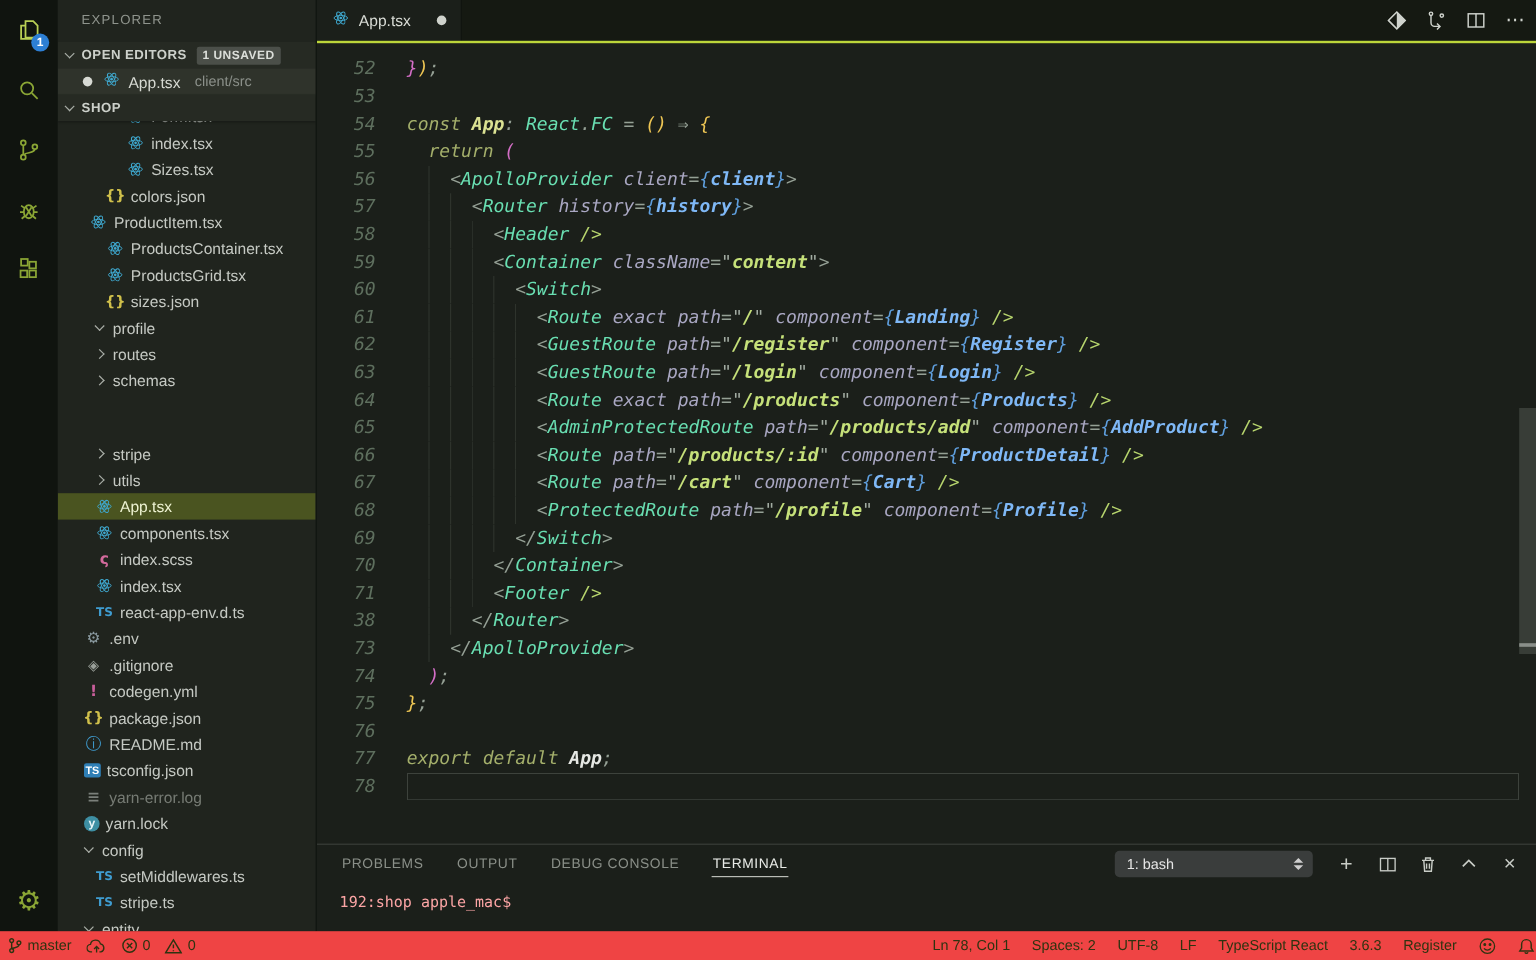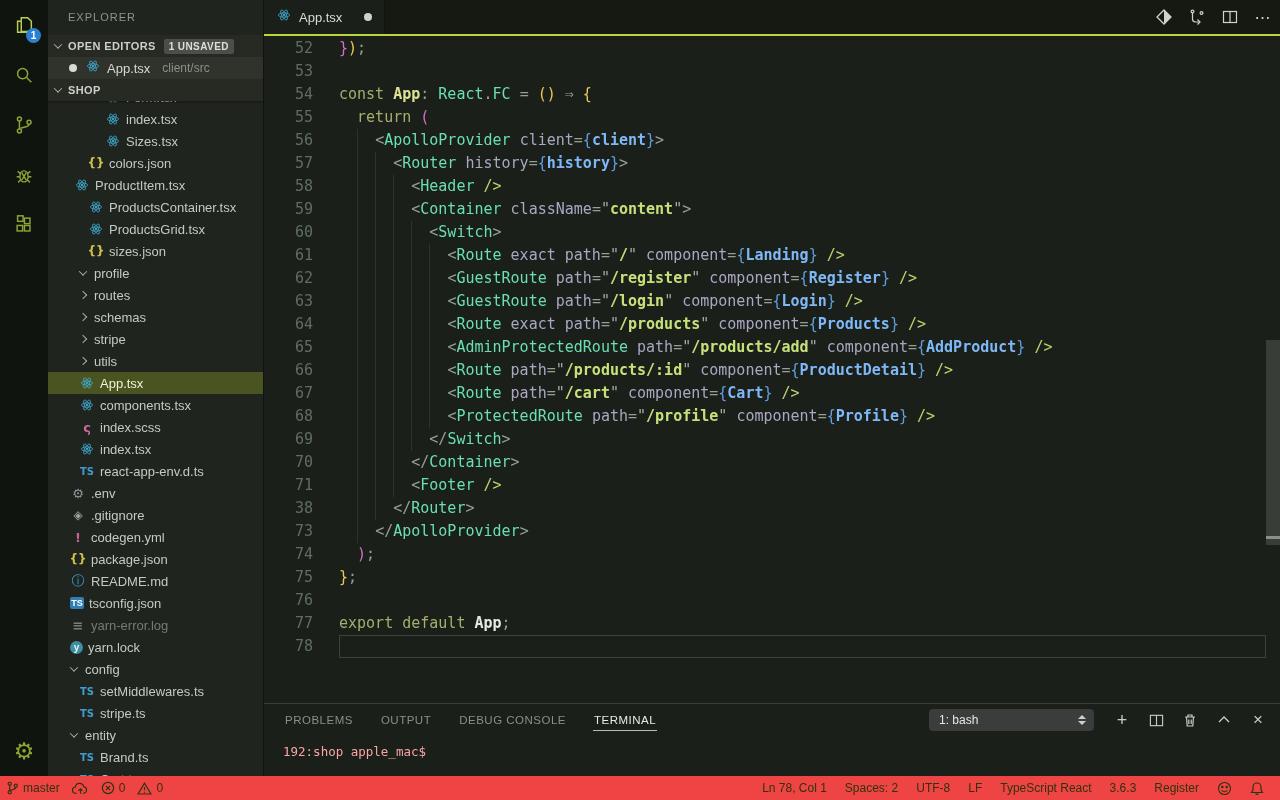--- a/index.html
+++ b/index.html
@@ -79,21 +79,21 @@
   .ts-arrows i{display:block;width:0;height:0;border-left:4px solid transparent;border-right:4px solid transparent;}
   .ts-arrows .up{border-bottom:4px solid #cfcfcf;}
   .ts-arrows .dn{border-top:4px solid #cfcfcf;}
   .pact{width:20px;height:20px;display:flex;align-items:center;justify-content:center;color:#c8ccc6;cursor:pointer;font-size:15px;}
   .terminal{position:absolute;left:19px;top:40px;font-family:"DejaVu Sans Mono",monospace;font-size:12.5px;color:#fca5a5;}
 
   
   .statusbar{position:absolute;left:0;bottom:0;width:1280px;height:24px;display:flex;align-items:center;
              font-size:12px;color:#2e3310;z-index:10;}
   .sb-left{display:flex;align-items:center;gap:0;height:24px;}
-  .sb-right{margin-left:auto;display:flex;align-items:center;gap:18px;height:20px;padding-right:16px;}
+  .sb-right{margin-left:auto;display:flex;align-items:center;gap:18px;height:20px;padding-right:1px;}
   .sb-item{display:flex;align-items:center;gap:4px;padding:0 6px;height:24px;cursor:pointer;}
   .sb-right .sb-item{padding:0;}
   svg{display:block;}
 </style>
 </head>
 <body>
 
 <div class="app">
 
   <div class="activitybar">
@@ -251,21 +251,21 @@
           <span class="tree-label" style="margin-left:1px">profile</span>
         </div>
         <div class="tree-row" style="padding-left: 25px;">
           <span class="chev right"></span>
           <span class="tree-label" style="margin-left:1px">routes</span>
         </div>
         <div class="tree-row" style="padding-left: 25px;">
           <span class="chev right"></span>
           <span class="tree-label" style="margin-left:1px">schemas</span>
         </div>
-        <div class="tree-row" style="padding-left: 25px;">
+        <div class="tree-row" style="padding-left: 25px; margin-top: 39px;">
           <span class="chev right"></span>
           <span class="tree-label" style="margin-left:1px">stripe</span>
         </div>
         <div class="tree-row" style="padding-left: 25px;">
           <span class="chev right"></span>
           <span class="tree-label" style="margin-left:1px">utils</span>
         </div>
         <div class="tree-row sel" style="padding-left: 31px;">
           <svg class="fi" viewBox="0 0 16 16" width="16" height="14">
             <g stroke="#3fa9d0" stroke-width="0.9" fill="none">
@@ -402,21 +402,21 @@
               <path d="M8 2.5v11"></path>
             </svg>
           </div>
           <div class="act">
             <span style="color:#cfd3cd;font-size:16px;letter-spacing:1px">⋯</span>
           </div>
         </div>
     </div>
     <div class="accent-line" id="accent-line" style="background: rgb(188, 213, 58);"></div>
 
-    <div class="editor" id="code-editor" style="padding-top: 1px;">
+    <div class="editor" id="code-editor" style="padding-top: 10px; font-style: italic;">
         <div class="crow"><span class="ln">52</span><span class="codecell"><span class="tk-mag">}</span><span class="tk-gold">)</span><span class="tk-punc">;</span></span></div>
         <div class="crow"><span class="ln">53</span><span class="codecell"></span></div>
         <div class="crow"><span class="ln">54</span><span class="codecell"><span class="tk-kw">const</span><span class="tk-t">&nbsp;</span><span class="tk-vr">App</span><span class="tk-punc">:</span><span class="tk-t">&nbsp;</span><span class="tk-mint">React</span><span class="tk-punc">.</span><span class="tk-mint">FC</span><span class="tk-t">&nbsp;</span><span class="tk-punc">=</span><span class="tk-t">&nbsp;</span><span class="tk-gold">()</span><span class="tk-t">&nbsp;</span><span class="tk-punc">⇒</span><span class="tk-t">&nbsp;</span><span class="tk-gold">{</span></span></div>
         <div class="crow"><span class="ln">55</span><span class="codecell"><span class="ig">&nbsp;&nbsp;</span><span class="tk-kw">return</span><span class="tk-t">&nbsp;</span><span class="tk-mag">(</span></span></div>
         <div class="crow"><span class="ln">56</span><span class="codecell"><span class="ig">&nbsp;&nbsp;</span><span class="ig g">&nbsp;&nbsp;</span><span class="tk-punc">&lt;</span><span class="tk-mint">ApolloProvider</span><span class="tk-t">&nbsp;</span><span class="tk-attr">client</span><span class="tk-punc">=</span><span class="tk-jb">{</span><span class="tk-jv">client</span><span class="tk-jb">}</span><span class="tk-punc">&gt;</span></span></div>
         <div class="crow"><span class="ln">57</span><span class="codecell"><span class="ig">&nbsp;&nbsp;</span><span class="ig g">&nbsp;&nbsp;</span><span class="ig g">&nbsp;&nbsp;</span><span class="tk-punc">&lt;</span><span class="tk-mint">Router</span><span class="tk-t">&nbsp;</span><span class="tk-attr">history</span><span class="tk-punc">=</span><span class="tk-jb">{</span><span class="tk-jv">history</span><span class="tk-jb">}</span><span class="tk-punc">&gt;</span></span></div>
         <div class="crow"><span class="ln">58</span><span class="codecell"><span class="ig">&nbsp;&nbsp;</span><span class="ig g">&nbsp;&nbsp;</span><span class="ig g">&nbsp;&nbsp;</span><span class="ig g">&nbsp;&nbsp;</span><span class="tk-punc">&lt;</span><span class="tk-mint">Header</span><span class="tk-t">&nbsp;</span><span class="tk-cls">/&gt;</span></span></div>
         <div class="crow"><span class="ln">59</span><span class="codecell"><span class="ig">&nbsp;&nbsp;</span><span class="ig g">&nbsp;&nbsp;</span><span class="ig g">&nbsp;&nbsp;</span><span class="ig g">&nbsp;&nbsp;</span><span class="tk-punc">&lt;</span><span class="tk-mint">Container</span><span class="tk-t">&nbsp;</span><span class="tk-attr">className</span><span class="tk-punc">=</span><span class="tk-q">"</span><span class="tk-str">content</span><span class="tk-q">"</span><span class="tk-punc">&gt;</span></span></div>
         <div class="crow"><span class="ln">60</span><span class="codecell"><span class="ig">&nbsp;&nbsp;</span><span class="ig g">&nbsp;&nbsp;</span><span class="ig g">&nbsp;&nbsp;</span><span class="ig g">&nbsp;&nbsp;</span><span class="ig g">&nbsp;&nbsp;</span><span class="tk-punc">&lt;</span><span class="tk-mint">Switch</span><span class="tk-punc">&gt;</span></span></div>
         <div class="crow"><span class="ln">61</span><span class="codecell"><span class="ig">&nbsp;&nbsp;</span><span class="ig g">&nbsp;&nbsp;</span><span class="ig g">&nbsp;&nbsp;</span><span class="ig g">&nbsp;&nbsp;</span><span class="ig g">&nbsp;&nbsp;</span><span class="ig g">&nbsp;&nbsp;</span><span class="tk-punc">&lt;</span><span class="tk-mint">Route</span><span class="tk-t">&nbsp;</span><span class="tk-attr">exact</span><span class="tk-t">&nbsp;</span><span class="tk-attr">path</span><span class="tk-punc">=</span><span class="tk-q">"</span><span class="tk-str">/</span><span class="tk-q">"</span><span class="tk-t">&nbsp;</span><span class="tk-attr">component</span><span class="tk-punc">=</span><span class="tk-jb">{</span><span class="tk-jv">Landing</span><span class="tk-jb">}</span><span class="tk-t">&nbsp;</span><span class="tk-cls">/&gt;</span></span></div>

